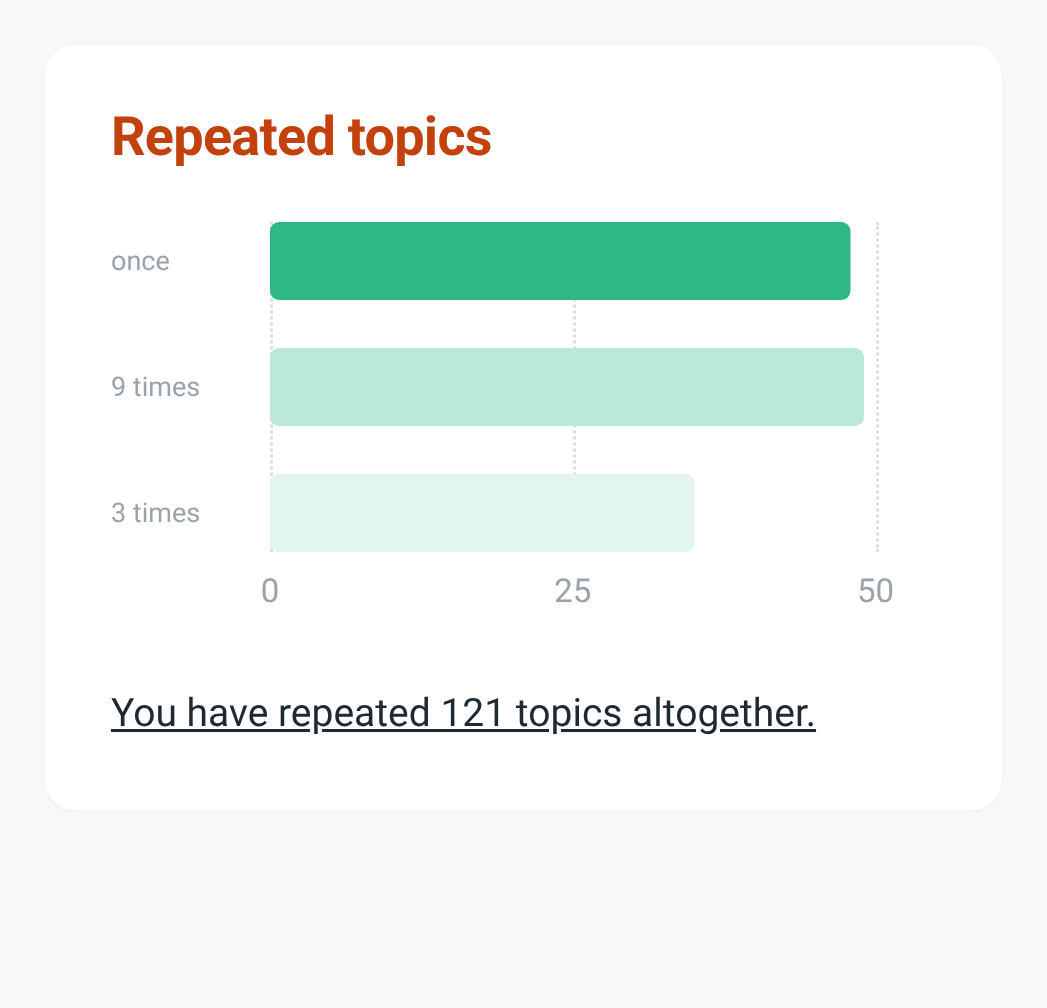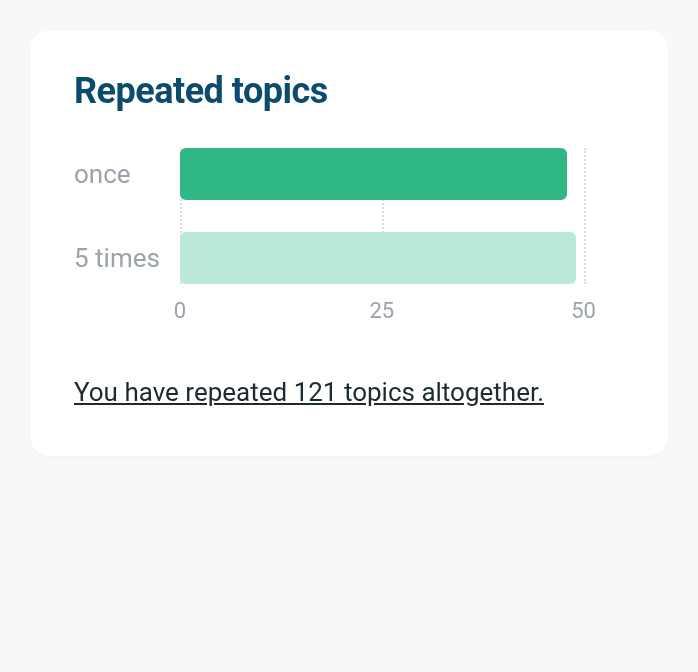--- a/index.html
+++ b/index.html
@@ -16,39 +16,39 @@
     }
     .card {
       background: #ffffff;
       border-radius: 20px;
       padding: 40px 44px 44px 44px;
       box-shadow: 0 1px 3px rgba(0,0,0,0.03);
     }
     .title {
       font-size: 36px;
       font-weight: 700;
-      color: #0c4a6e;
+      color: #c2410c;
       margin-bottom: 36px;
       letter-spacing: -0.5px;
     }
     .chart-area {
       position: relative;
     }
     .bar-row {
       display: flex;
       align-items: center;
       margin-bottom: 32px;
     }
     .bar-row:last-of-type {
       margin-bottom: 14px;
     }
     .bar-label {
       width: 106px;
       flex-shrink: 0;
-      font-size: 26px;
+      font-size: 18px;
       color: #9aa3ab;
       font-weight: 400;
     }
     .plot-region {
       position: relative;
       flex: 1;
       height: 52px;
     }
     .bar {
       position: absolute;
@@ -117,23 +117,29 @@
           <div class="gridline" style="left: 45.4545%;"></div>
           <div class="gridline" style="left: 90.9091%;"></div>
         </div>
     <div class="bar-row">
           <div class="bar-label">once</div>
           <div class="plot-region">
             <div class="bar" style="width: 87.2727%; background: rgb(47, 183, 132);"></div>
           </div>
         </div>
         <div class="bar-row">
-          <div class="bar-label">5 times</div>
+          <div class="bar-label">9 times</div>
           <div class="plot-region">
             <div class="bar" style="width: 89.0909%; background: rgb(187, 233, 215);"></div>
+          </div>
+        </div>
+        <div class="bar-row">
+          <div class="bar-label">3 times</div>
+          <div class="plot-region">
+            <div class="bar" style="width: 63.6364%; background: rgb(226, 245, 238);"></div>
           </div>
         </div>
       </div>
     <div class="axis-row">
       <div class="axis-spacer"></div>
       <div class="axis-labels" id="axis-labels">
           <div class="axis-label" style="left: 0%;">0</div>
           <div class="axis-label" style="left: 45.4545%; text-align: center;">25</div>
           <div class="axis-label" style="left: 90.9091%;">50</div>
         </div>

